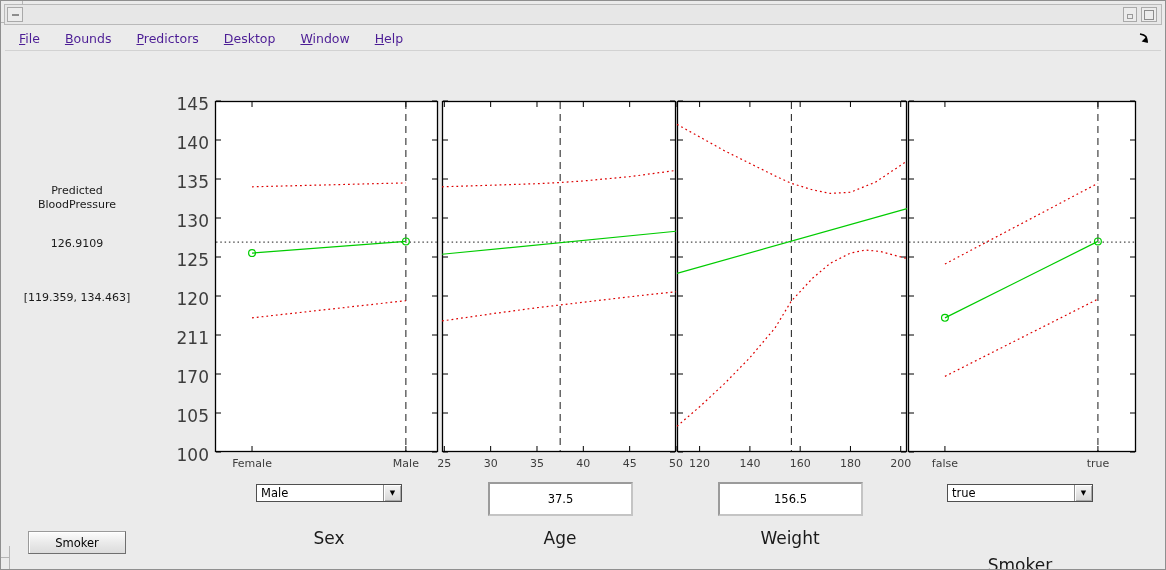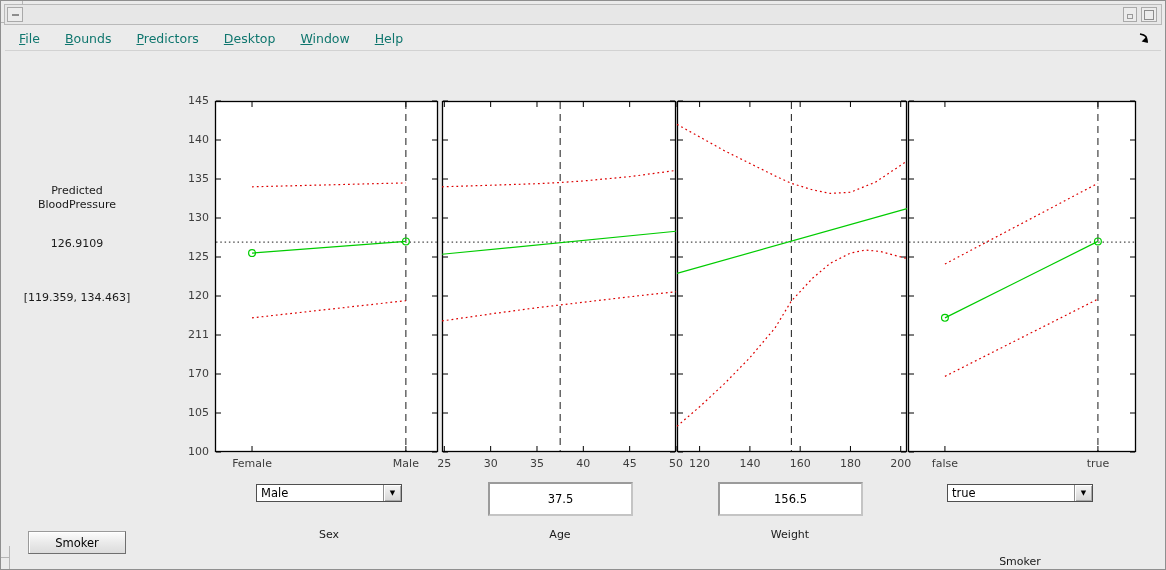--- a/index.html
+++ b/index.html
@@ -7,37 +7,37 @@
   
   .titlebar{position:absolute;left:3px;top:3px;right:3px;height:21px;background:#e7e7e7;border:1px solid #b9b9b9;box-sizing:border-box;display:flex;align-items:center;}
   .tb-title{position:absolute;left:0;right:0;text-align:center;font-size:11.5px;color:#1a1a1a;}
   .tb-btn{width:16px;height:15px;background:#ececec;border:1px solid #a9a9a9;box-sizing:border-box;display:flex;align-items:center;justify-content:center;margin:0 2px;}
   .tb-btn .dash{width:7px;height:2px;background:#8d8d8d;}
   .tb-btn .dot{width:4px;height:3px;border:1px solid #9a9a9a;margin-top:4px;}
   .tb-btn .sq{width:8px;height:8px;border:1px solid #8d8d8d;}
   .tb-right{position:absolute;right:2px;top:2px;display:flex;}
   
   .menubar{position:absolute;left:4px;top:26px;right:4px;height:23px;display:flex;align-items:center;border-bottom:1px solid #d2d2d2;}
-  .menu-item{font-size:12.5px;color:#0f766e;padding:3px 9px;margin-right:7px;cursor:default;}
+  .menu-item{font-size:12.5px;color:#4c1d95;padding:3px 9px;margin-right:7px;cursor:default;}
   .menu-item:first-child{margin-left:5px;}
   .menu-item u{text-decoration:underline;}
   .dock-icon{position:absolute;right:10px;top:4px;width:14px;height:14px;}
   
   .info-text{position:absolute;left:0;width:152px;text-align:center;font-size:11px;color:#1a1a1a;line-height:14px;}
   
   #plot-region{position:absolute;inset:0;}
   #plot-region svg{position:absolute;overflow:visible;}
   .ticktext{font-family:"DejaVu Sans",sans-serif;font-size:11px;fill:#3d3d3d;}
-  .ytick-label{position:absolute;left:149px;width:59px;text-align:right;font-size:11px;color:#3d3d3d;}
+  .ytick-label{position:absolute;left:149px;width:59px;text-align:right;font-size:17px;color:#3d3d3d;}
   
   .combo{position:absolute;height:18px;background:#fff;border:1px solid #4f4f4f;box-sizing:border-box;display:flex;align-items:center;}
   .combo-text{flex:1;font-size:11.5px;color:#000;padding-left:4px;line-height:16px;}
   .combo-btn{width:17px;height:100%;background:linear-gradient(#f6f6f6,#d6d6d6);border-left:1px solid #8e8e8e;box-shadow:inset 1px 1px 0 #ffffff,inset -1px -1px 0 #a8a8a8;display:flex;align-items:center;justify-content:center;font-size:7px;color:#000;}
   .edit{position:absolute;height:34px;width:145px;background:#fff;border:2px solid;border-color:#9b9b9b #c4c4c4 #c4c4c4 #9b9b9b;box-sizing:border-box;text-align:center;font-family:"DejaVu Sans",sans-serif;font-size:11.5px;color:#000;outline:none;}
-  .ctl-label{position:absolute;width:120px;text-align:center;font-size:11px;color:#1a1a1a;}
+  .ctl-label{position:absolute;width:120px;text-align:center;font-size:17px;color:#1a1a1a;}
   .close-btn{position:absolute;left:27px;top:530px;width:98px;height:23px;background:linear-gradient(#fdfdfd,#eaeaea 50%,#dcdcdc);border:1px solid;border-color:#9a9a9a #6f6f6f #6f6f6f #9a9a9a;box-shadow:inset 1px 1px 0 #ffffff;font-family:"DejaVu Sans",sans-serif;font-size:11.5px;color:#000;}
   
   .notch{position:absolute;background:#b5b5b5;}
 </style>
 </head>
 <body>
 
 <div class="window">
 
   <div class="titlebar">

